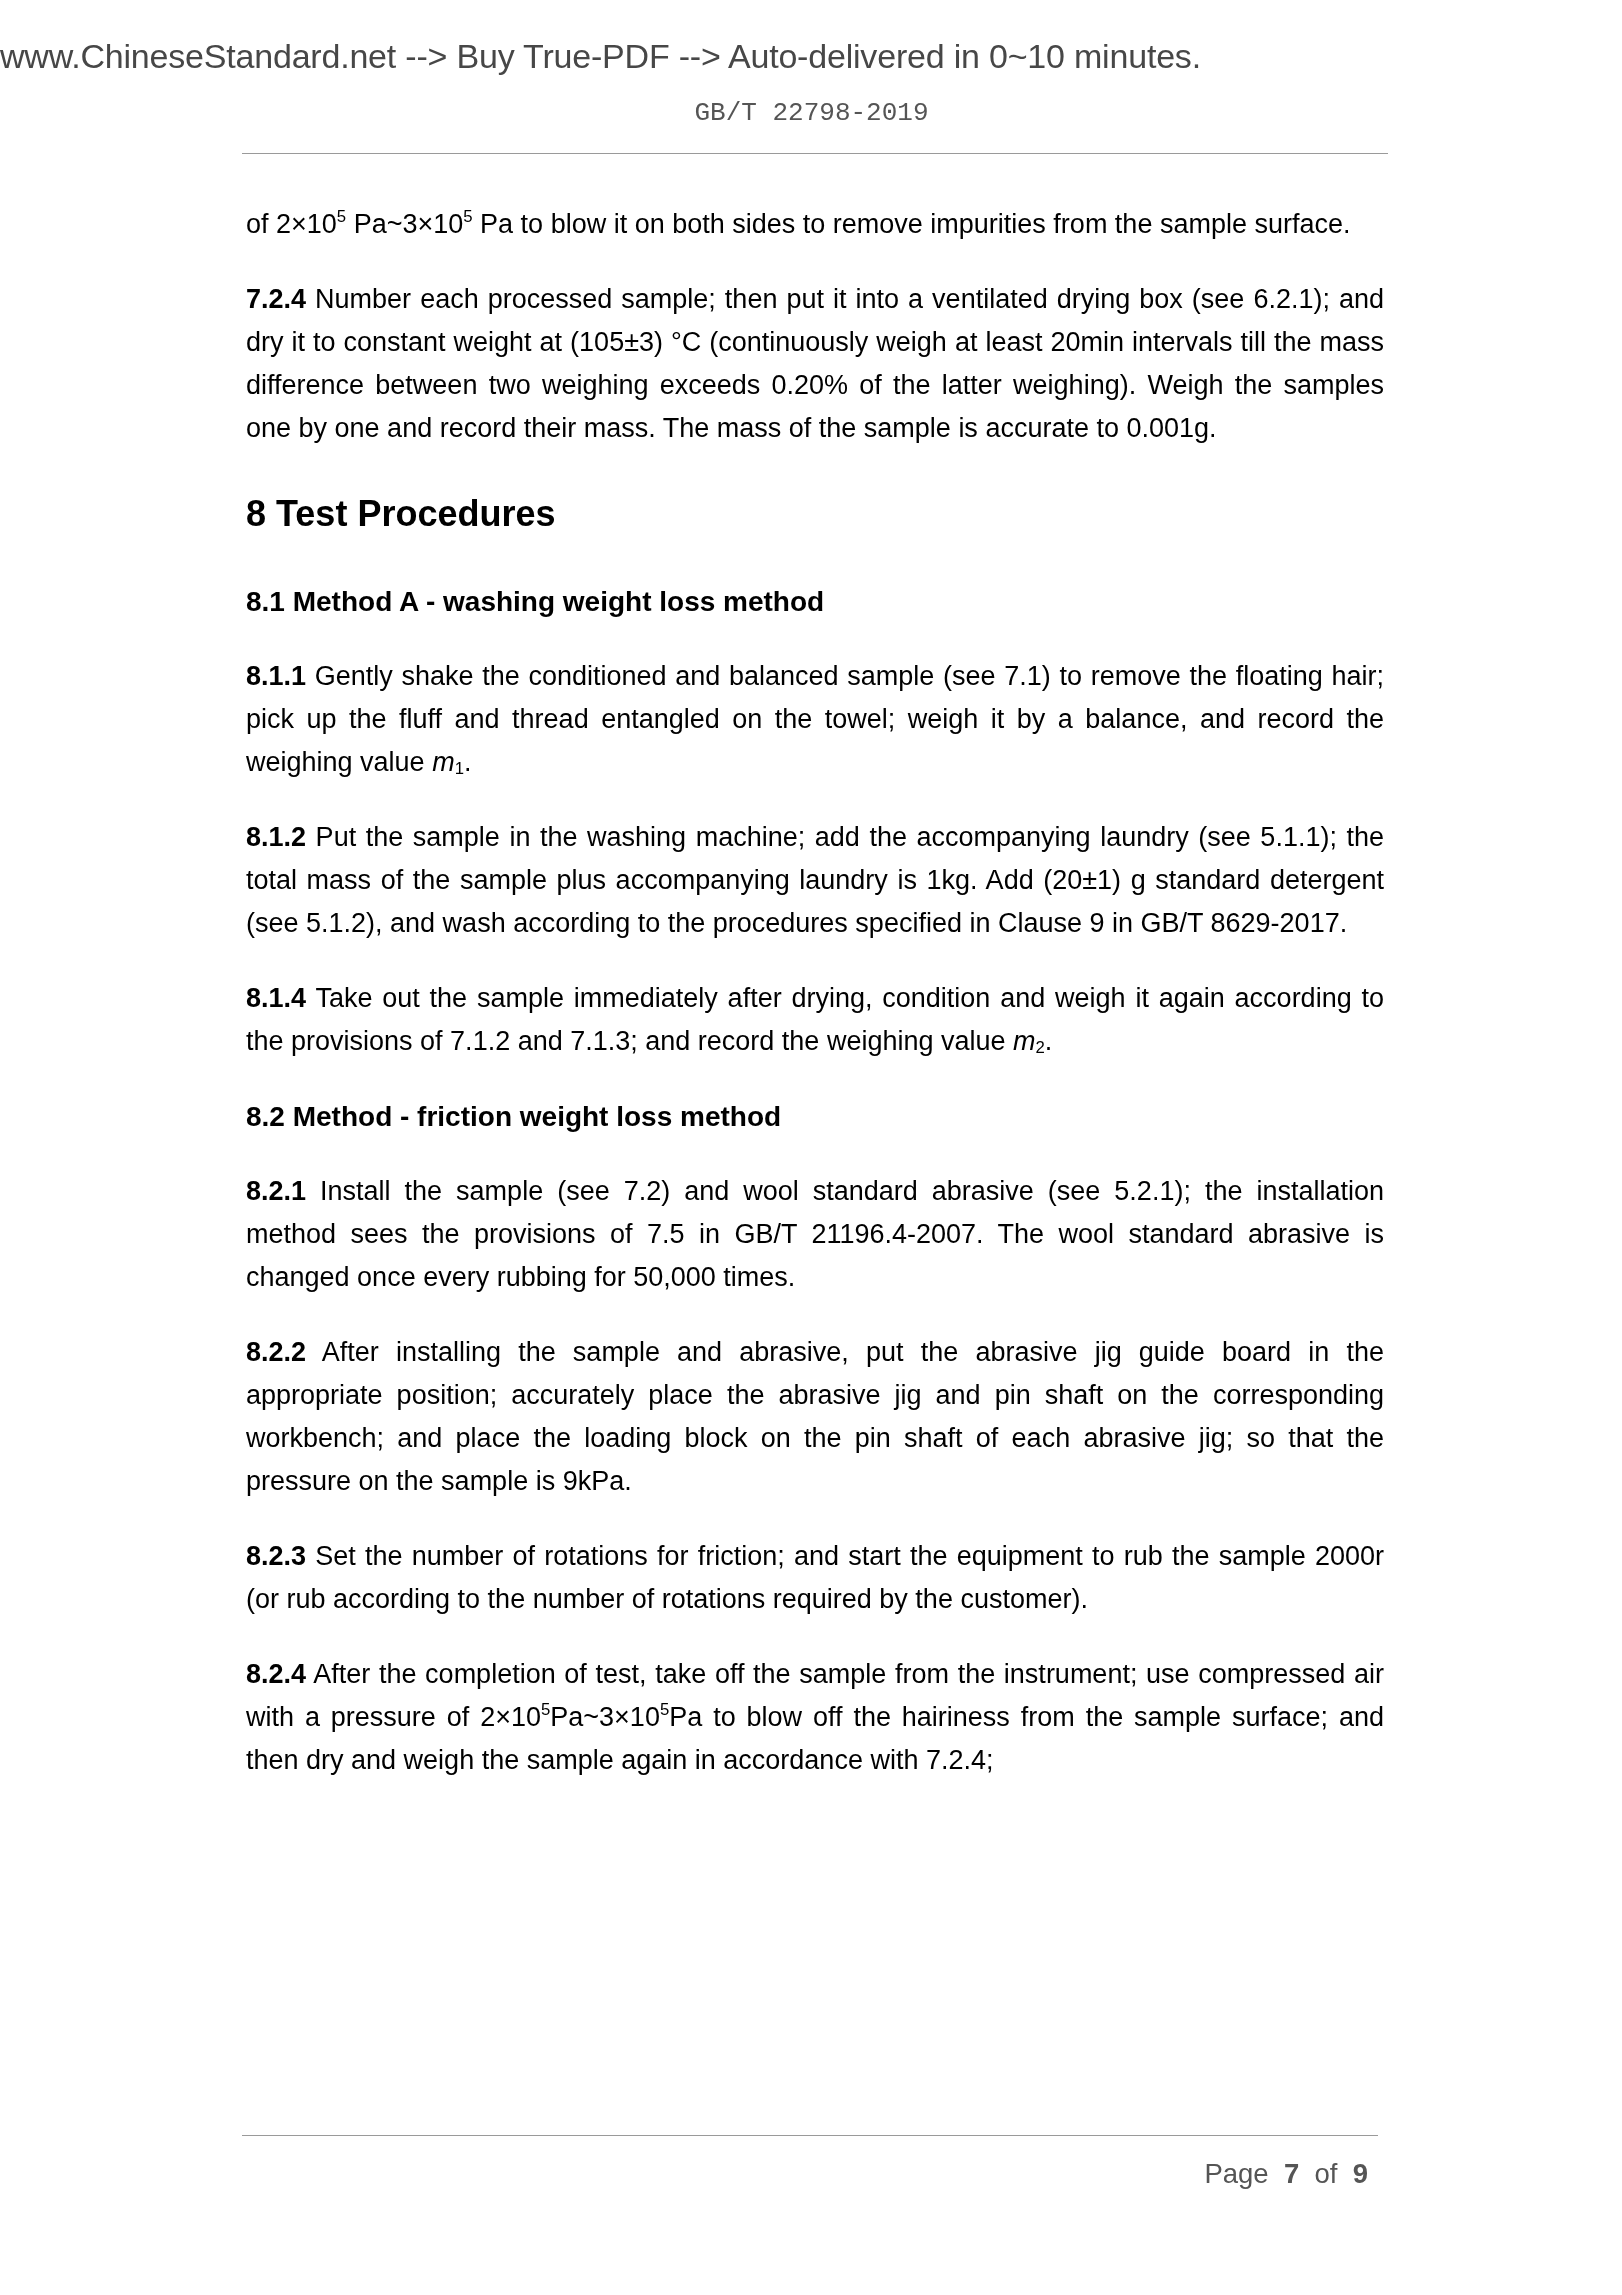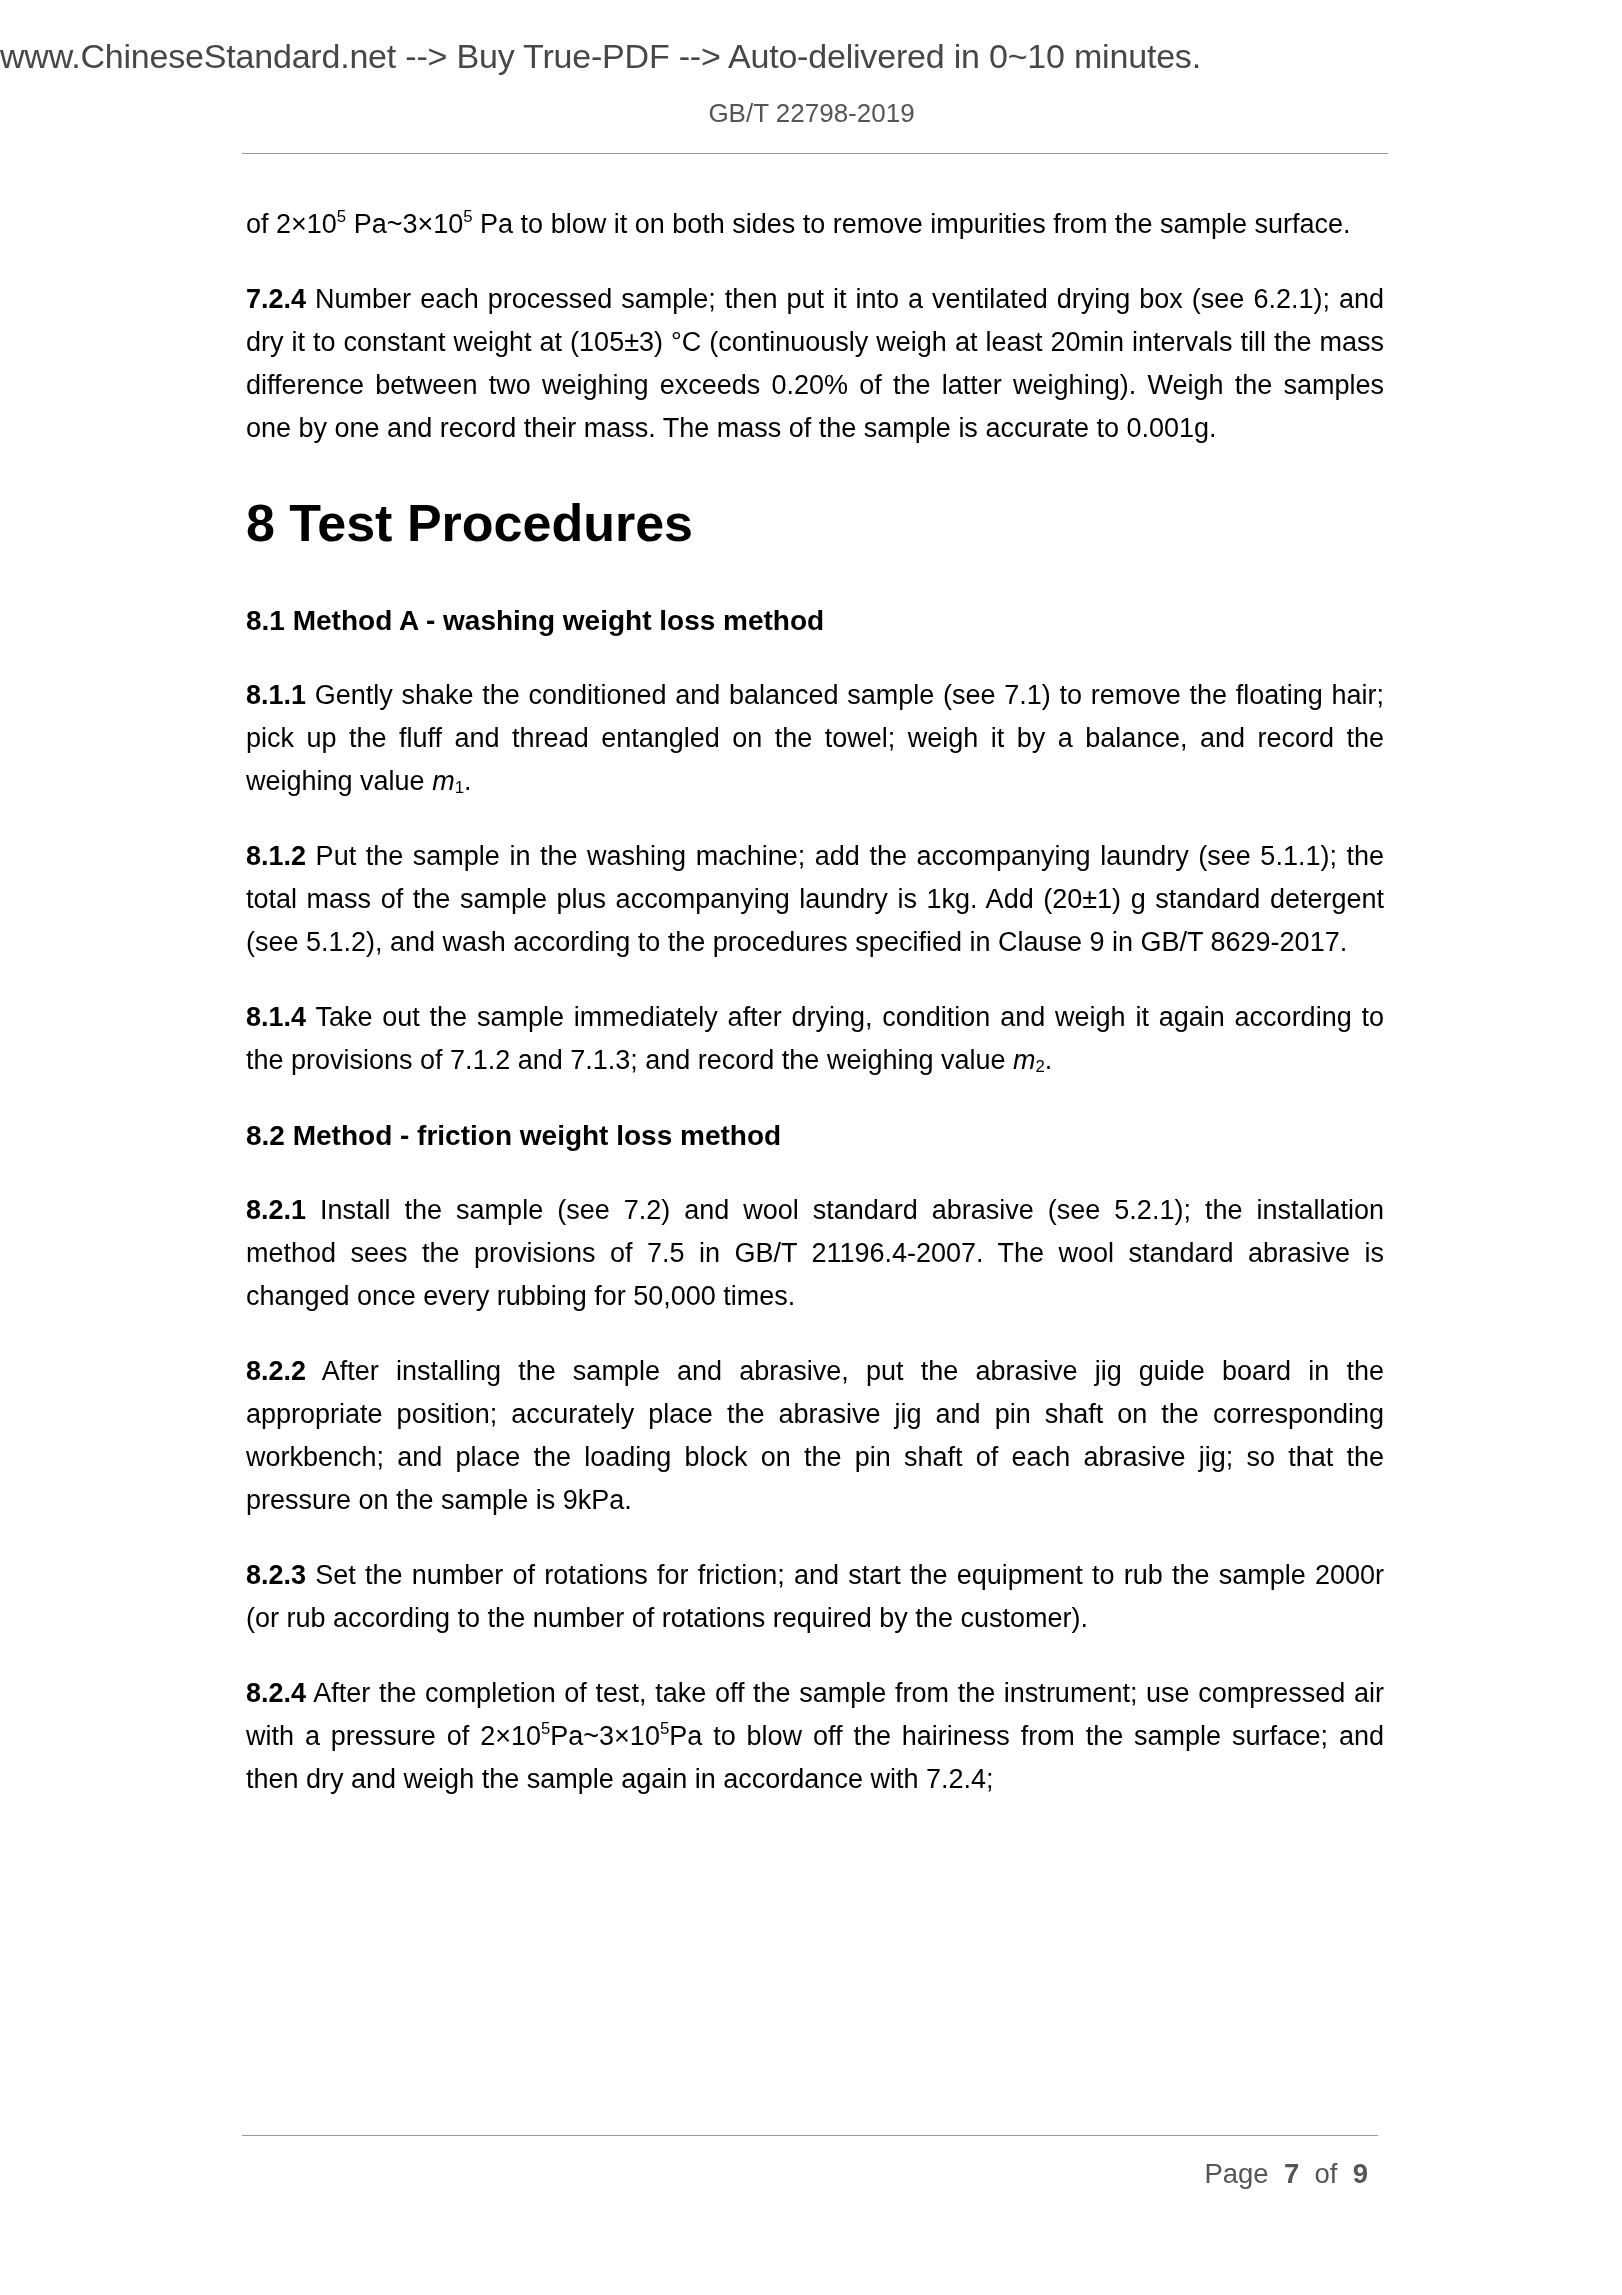--- a/index.html
+++ b/index.html
@@ -6,34 +6,34 @@
     body {
       width: 1623px; height: 2295px; position: relative; overflow: hidden;
       font-family: "Liberation Sans", sans-serif; color: #000;
     }
     .hdr1 {
       position: absolute; top: 37px; left: 0; width: 1541px; text-align: left;
       font-size: 34px; color: #474747; letter-spacing: -0.2px;
     }
     .hdr2 {
       position: absolute; top: 98px; left: 0; width: 1623px; text-align: center;
-      font-size: 26px; color: #555;
+      font-size: 26px; color: #555; font-family: Liberation Mono, monospace;
     }
     .rule-top {
       position: absolute; top: 153px; left: 242px; width: 1146px; height: 0;
       border-top: 1.7px solid #9a9a9a;
     }
     .content {
       position: absolute; top: 203px; left: 246px; width: 1138px;
       font-size: 27px; line-height: 43px; text-align: justify;
     }
     .content p { margin: 0 0 32px 0; }
     .num { font-weight: bold; margin-top: 34px; }
     .h1 {
-      font-size: 52px; font-weight: bold; margin: 42px 0 45px 0; line-height: 1.2;
+      font-size: 36px; font-weight: bold; margin: 42px 0 45px 0; line-height: 1.2;
     }
     .h2 {
       font-size: 28px; font-weight: bold; margin: 0 0 32px 0;
     }
     sup { font-size: 0.62em; line-height: 0; vertical-align: 0.65em; }
     sub { font-size: 0.62em; line-height: 0; vertical-align: -0.2em; }
     i { font-style: italic; }
     .rule-bottom {
       position: absolute; top: 2135px; left: 242px; width: 1136px; height: 0;
       border-top: 1.7px solid #9a9a9a;

